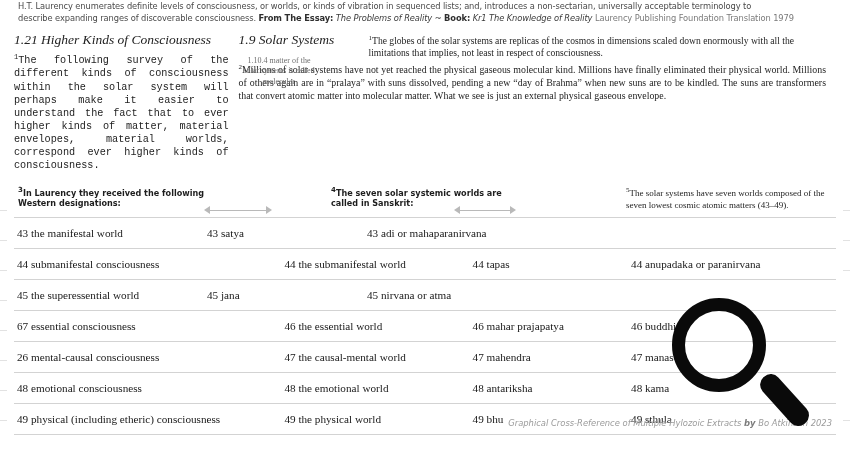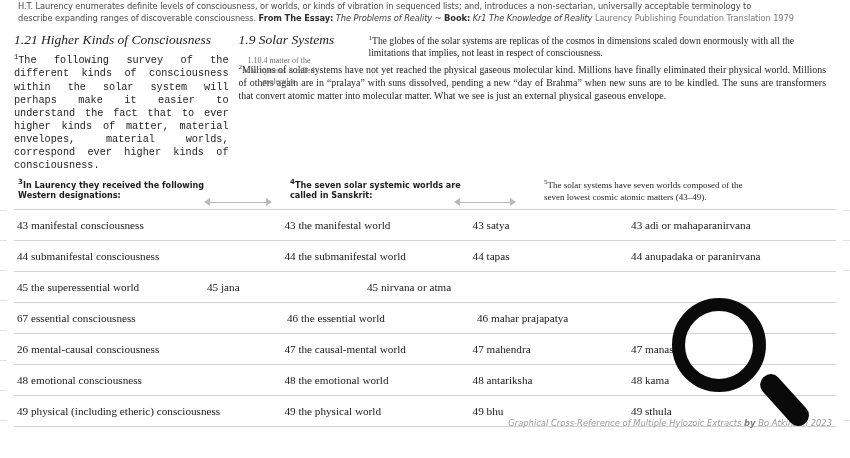--- a/index.html
+++ b/index.html
@@ -111,21 +111,22 @@
   .solar-para {
     font-family: "Liberation Serif", serif;
     font-size: 9.9px;
     line-height: 1.3;
     color: #1d1d1d;
     text-align: justify;
     margin-top: 4px;
   }
   .sub-heads {
     display: flex;
-    margin-top: 6px;
+    margin-top: 14px;
+    justify-content: space-between;
   }
   .sub-head {
     font-family: "DejaVu Sans", sans-serif;
     font-size: 8.1px;
     font-weight: bold;
     line-height: 1.3;
     color: #1d1d1d;
   }
   .sh-1 { width: 200px; padding-right: 8px; }
   .sh-2 { width: 190px; padding-right: 8px; }
@@ -299,40 +300,40 @@
           <div class="ah r"></div>
       </div>
     </div>
     <div class="sub-head sh-1"><span class="sup">3</span><span>In Laurency they received the following Western designations:</span></div>
     <div class="sub-head sh-2" style="margin-left:60px;"><span class="sup">4</span><span>The seven solar systemic worlds are called in Sanskrit:</span></div>
     <div class="sub-head sh-3" style="margin-left:56px;"><span class="sup">5</span><span>The solar systems have seven worlds composed of the seven lowest cosmic atomic matters (43–49).</span></div>
   </div>
 
   <div class="table">
     <div class="trow">
-      <div class="cell c1">43 manifestal consciousness</div>
       <div class="cell c2">43 the manifestal world</div>
       <div class="cell c3">43 satya</div>
       <div class="cell c4">43 adi or  mahaparanirvana</div>
     </div>
     <div class="trow">
       <div class="cell c1">44 submanifestal consciousness</div>
       <div class="cell c2">44 the submanifestal world</div>
       <div class="cell c3">44 tapas</div>
       <div class="cell c4">44 anupadaka or paranirvana</div>
     </div>
     <div class="trow">
       <div class="cell c2">45 the superessential world</div>
       <div class="cell c3">45 jana</div>
       <div class="cell c4">45 nirvana or atma</div>
     </div>
     <div class="trow">
       <div class="cell c1">67 essential consciousness</div>
       <div class="cell c2">46 the essential world</div>
       <div class="cell c3">46 mahar prajapatya</div>
+      <div class="cell c4">46 buddhi</div>
     </div>
     <div class="trow">
       <div class="cell c1">26 mental-causal consciousness</div>
       <div class="cell c2">47 the causal-mental world</div>
       <div class="cell c3">47 mahendra</div>
       <div class="cell c4">47 manas</div>
     </div>
     <div class="trow">
       <div class="cell c1">48 emotional consciousness</div>
       <div class="cell c2">48 the emotional world</div>

